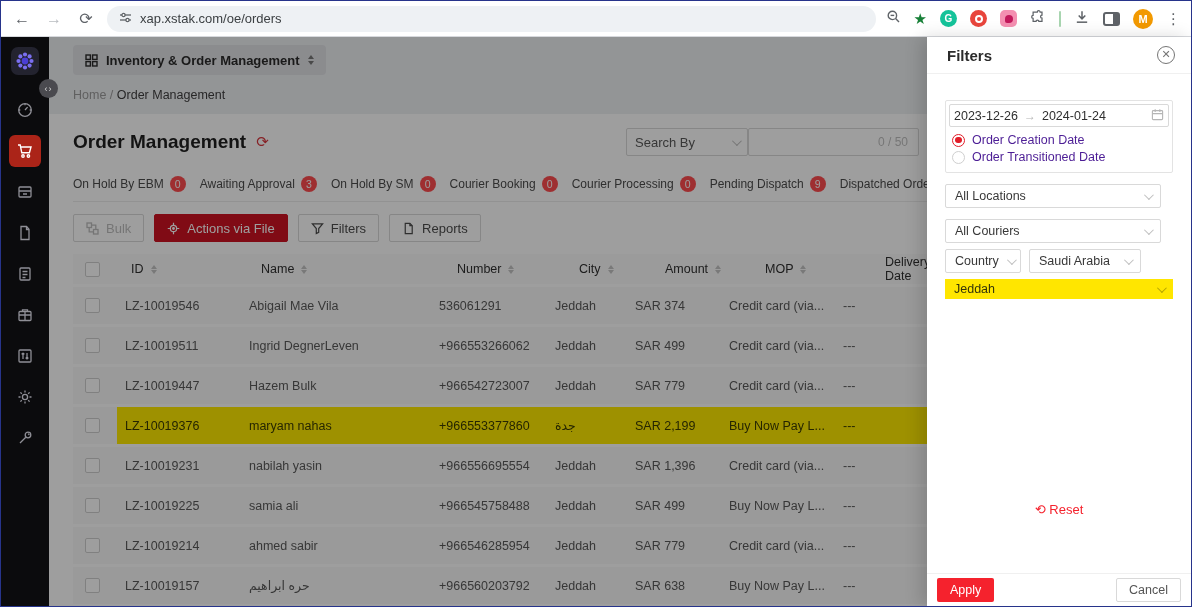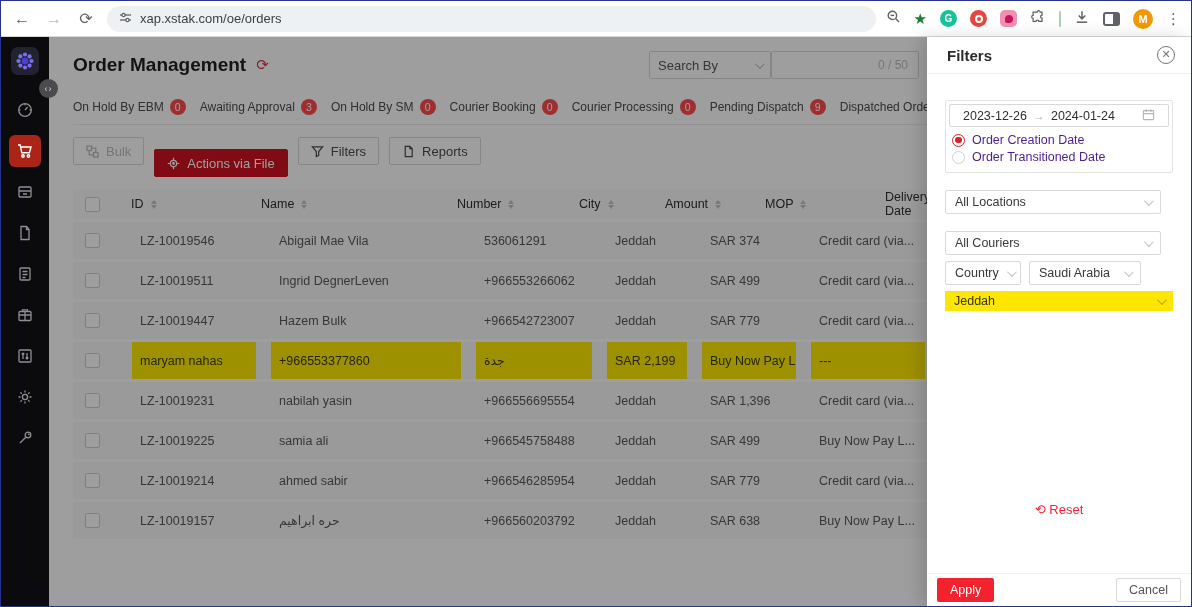--- a/index.html
+++ b/index.html
@@ -52,67 +52,67 @@
   .breadcrumb { margin-top:13px; font-size:12.5px; color:#9b9b9b; }
   .breadcrumb .cur { color:#3f3f3f; }
 
   .card { flex:1; min-height:0; background:#fff; padding:12px 0 0 24px; display:flex; flex-direction:column; }
   .title-row { display:flex; align-items:center; height:32px; padding-right:8px; }
   .page-title { font-size:19px; font-weight:bold; color:#1f1f1f; }
   .sync { color:#d9363e; font-size:15px; margin-left:10px; cursor:pointer; }
   .spacer { flex:1; }
   .sel-box, .search-input { height:28px; border:1px solid #d9d9d9; border-radius:2px; background:#fff; display:flex; align-items:center; font-size:13px; color:#595959; }
   .searchby { width:122px; padding:0 8px; justify-content:space-between; cursor:pointer; }
-  .search-input { width:148px; padding:0 10px; }
+  .search-input { width:171px; padding:0 10px; }
   .search-input input { border:none; outline:none; flex:1; min-width:0; font:inherit; }
   .counter { color:#bfbfbf; font-size:12px; }
   .chev { width:7px; height:7px; border-right:1.4px solid #bfbfbf; border-bottom:1.4px solid #bfbfbf; transform:rotate(45deg) translateY(-2px); flex:none; }
 
   
   .tabs-row { margin-top:10px; position:relative; border-bottom:1px solid #ececec; display:flex; gap:14px; overflow:hidden; white-space:nowrap; padding-right:0; }
   .tab { display:inline-flex; align-items:center; gap:6px; padding:8px 0 9px; font-size:12px; color:#4c4c4c; cursor:pointer; flex:none; }
   .badge { background:#ff4d4f; color:#fff; min-width:16px; height:16px; border-radius:8px; font-size:10.5px; line-height:16px; text-align:center; padding:0 4px; }
   .badge:empty { display:none; }
 
   
   .btn-row { margin:12px 0 10px; display:flex; gap:10px; }
   .btn { height:28px; border:1px solid #d9d9d9; border-radius:2px; background:#fff; display:inline-flex; align-items:center; gap:7px; padding:0 12px; font-size:13px; color:#4c4c4c; cursor:pointer; font-family:inherit; }
   .btn.disabled { color:#bdbdbd; }
-  .btn.danger { background:#cf1322; border-color:#cf1322; color:#fff;margin-top:12px; }
+  .btn.danger { background:#cf1322; border-color:#cf1322; color:#fff; }
 
   
   .table { flex:1; min-height:0; overflow:hidden; margin-top:2px; }
   .t-head, .t-row { display:grid; grid-template-columns:44px 124px 190px 116px 80px 94px 114px 1fr; align-items:center; }
   .t-head { background:#fafafa; height:30px; margin-bottom:3px;gap:6px; }
   .th { display:flex; align-items:center; gap:7px; font-size:12.5px; color:#2f2f2f; padding-left:8px; cursor:pointer; }
   .sorter { display:inline-flex; flex-direction:column; gap:1px; }
   .sorter i { width:0; height:0; border-left:3.5px solid transparent; border-right:3.5px solid transparent; display:block; }
   .sorter .up { border-bottom:4px solid #c4c4c4; }
   .sorter .dn { border-top:4px solid #c4c4c4; }
-  .t-row { background:#f8f8f8; height:37px; margin-bottom:3px;gap:15px; }
+  .t-row { background:#f8f8f8; height:37px; margin-bottom:3px; }
   .cell { font-size:12.5px; color:#5a5a5a; padding-left:8px; overflow:hidden; text-overflow:ellipsis; white-space:nowrap; }
   .sel { display:flex; justify-content:flex-start; padding-left:12px; }
   .cb { width:15px; height:15px; border:1px solid #cfcfcf; border-radius:2px; background:#fff; cursor:pointer; }
   .t-row.highlighted .cell:not(.sel) { background:#ffeb00; height:100%; display:flex; align-items:center; color:#3d3d00; }
 
   
   .drawer { width:264px; background:#fff; flex:none; position:relative; z-index:60; box-shadow:-6px 0 16px rgba(0,0,0,0.15); display:flex; flex-direction:column; }
   .drawer-head { height:37px; display:flex; align-items:center; justify-content:space-between; padding:0 16px 0 20px; border-bottom:1px solid #f0f0f0; flex:none; }
   .drawer-title { font-size:15px; font-weight:bold; color:#2b2b2b; }
   .close-x { width:18px; height:18px; border:1.3px solid #757575; border-radius:50%; color:#757575; font-size:11px; line-height:15px; text-align:center; cursor:pointer; }
   .drawer-body { padding:26px 18px 0; position:relative; flex:1; }
   .filter-box { border:1px solid #e3e3e3; border-radius:2px; padding:3px; margin-bottom:7px; }
-  .date-range { border:1px solid #d9d9d9; border-radius:2px; height:23px; display:flex; align-items:center; gap:6px; padding:0 13px; font-size:12.5px; color:#2f2f2f; cursor:pointer; }
+  .date-range { border:1px solid #d9d9d9; border-radius:2px; height:23px; display:flex; align-items:center; gap:6px; padding:0 4px; font-size:12.5px; color:#2f2f2f; cursor:pointer; }
   .date-arrow { color:#b5b5b5; font-size:12px; }
   .radio-group { padding:5px 3px 3px; }
   .radio-row { display:flex; align-items:center; gap:7px; font-size:12.5px; color:#4c1d95; height:16px; margin-bottom:1px; cursor:pointer; }
   .radio { width:13px; height:13px; border:1.3px solid #cfcfcf; border-radius:50%; background:#fff; flex:none; position:relative; }
   .radio.checked { border-color:#e11d28; }
   .radio.checked::after { content:""; position:absolute; inset:2.2px; background:#e11d28; border-radius:50%; }
-  .select-box { height:24px; border:1px solid #d9d9d9; border-radius:2px; display:flex; align-items:center; justify-content:space-between; padding:0 9px; font-size:12.5px; color:#383838; margin:17px 12px 6px 0; cursor:pointer; background:#fff; }
+  .select-box { height:24px; border:1px solid #d9d9d9; border-radius:2px; display:flex; align-items:center; justify-content:space-between; padding:0 9px; font-size:12.5px; color:#383838; margin:11px 12px 6px 0; cursor:pointer; background:#fff; }
   .country-row { display:flex; gap:8px; margin:0 12px 6px 0; }
   .country-row .select-box { margin:0; gap:8px; }
   .c1 { width:76px; } .c2 { width:112px; }
   .city-select { height:20px; background:#ffe600; border:none; border-radius:0; display:flex; align-items:center; justify-content:space-between; padding:0 9px; font-size:12.5px; color:#35350a; margin-right:0; cursor:pointer; }
   .city-select .chev { border-color:#b4a400; }
   .reset-row { position:absolute; bottom:56px; left:0; right:0; text-align:center; color:#f5222d; font-size:13px; cursor:pointer; }
   .drawer-foot { height:32px; border-top:1px solid #f0f0f0; display:flex; align-items:center; justify-content:space-between; padding:16px 10px; flex:none; }
   .apply-btn { background:#f5222d; color:#fff; border:none; border-radius:2px; height:24px; padding:0 13px; font-size:12.5px; cursor:pointer; font-family:inherit; }
   .cancel-btn { background:#fff; color:#555; border:1px solid #d9d9d9; border-radius:2px; height:24px; padding:0 12px; font-size:12.5px; cursor:pointer; font-family:inherit; }
 </style>
@@ -243,20 +243,40 @@
         <svg width="18" height="18" viewBox="0 0 18 18" fill="none" stroke-width="1.3">
             <circle cx="12" cy="6" r="2.8"></circle>
             <path d="M9.8 8.2L4 14M12 4.6L13.4 6"></path>
           </svg>
       </div>
     </aside>
 
     <div class="main">
       <button class="collapse-toggle">‹›</button>
 
+      <div class="topband">
+        <div class="ws-pill">
+          <svg width="13" height="13" viewBox="0 0 13 13" fill="none" stroke="#2b2b2b" stroke-width="1.4">
+            <rect x="1" y="1" width="4.4" height="4.4"></rect>
+              <rect x="7.6" y="1" width="4.4" height="4.4"></rect>
+            <rect x="1" y="7.6" width="4.4" height="4.4"></rect>
+              <rect x="7.6" y="7.6" width="4.4" height="4.4"></rect>
+          </svg>
+          <span>Inventory &amp; Order Management</span>
+          <span class="caret-ud">
+              <i class="up"></i>
+              <i class="dn"></i>
+            </span>
+        </div>
+        <div class="breadcrumb">
+          <span>Home</span>
+          <span>/</span>
+          <span class="cur">Order Management</span>
+        </div>
+      </div>
 
       <div class="card">
         <div class="title-row">
           <span class="page-title">Order Management</span>
           <span class="sync">⟳</span>
           <span class="spacer"></span>
           <div class="sel-box searchby">
             <span>Search By</span>
             <span class="chev"></span>
           </div>
@@ -437,20 +457,21 @@
                 <div class="cell">Jeddah</div>
                 <div class="cell">SAR 779</div>
                 <div class="cell">Credit card (via...</div>
                 <div class="cell">---</div>
               </div>
 
               <div class="t-row highlighted">
                 <div class="cell sel">
                   <span class="cb"></span>
                 </div>
+                <div class="cell">LZ-10019376</div>
                 <div class="cell">maryam nahas</div>
                 <div class="cell">+966553377860</div>
                 <div class="cell">جدة</div>
                 <div class="cell">SAR 2,199</div>
                 <div class="cell">Buy Now Pay L...</div>
                 <div class="cell">---</div>
               </div>
 
               <div class="t-row">
                 <div class="cell sel">

